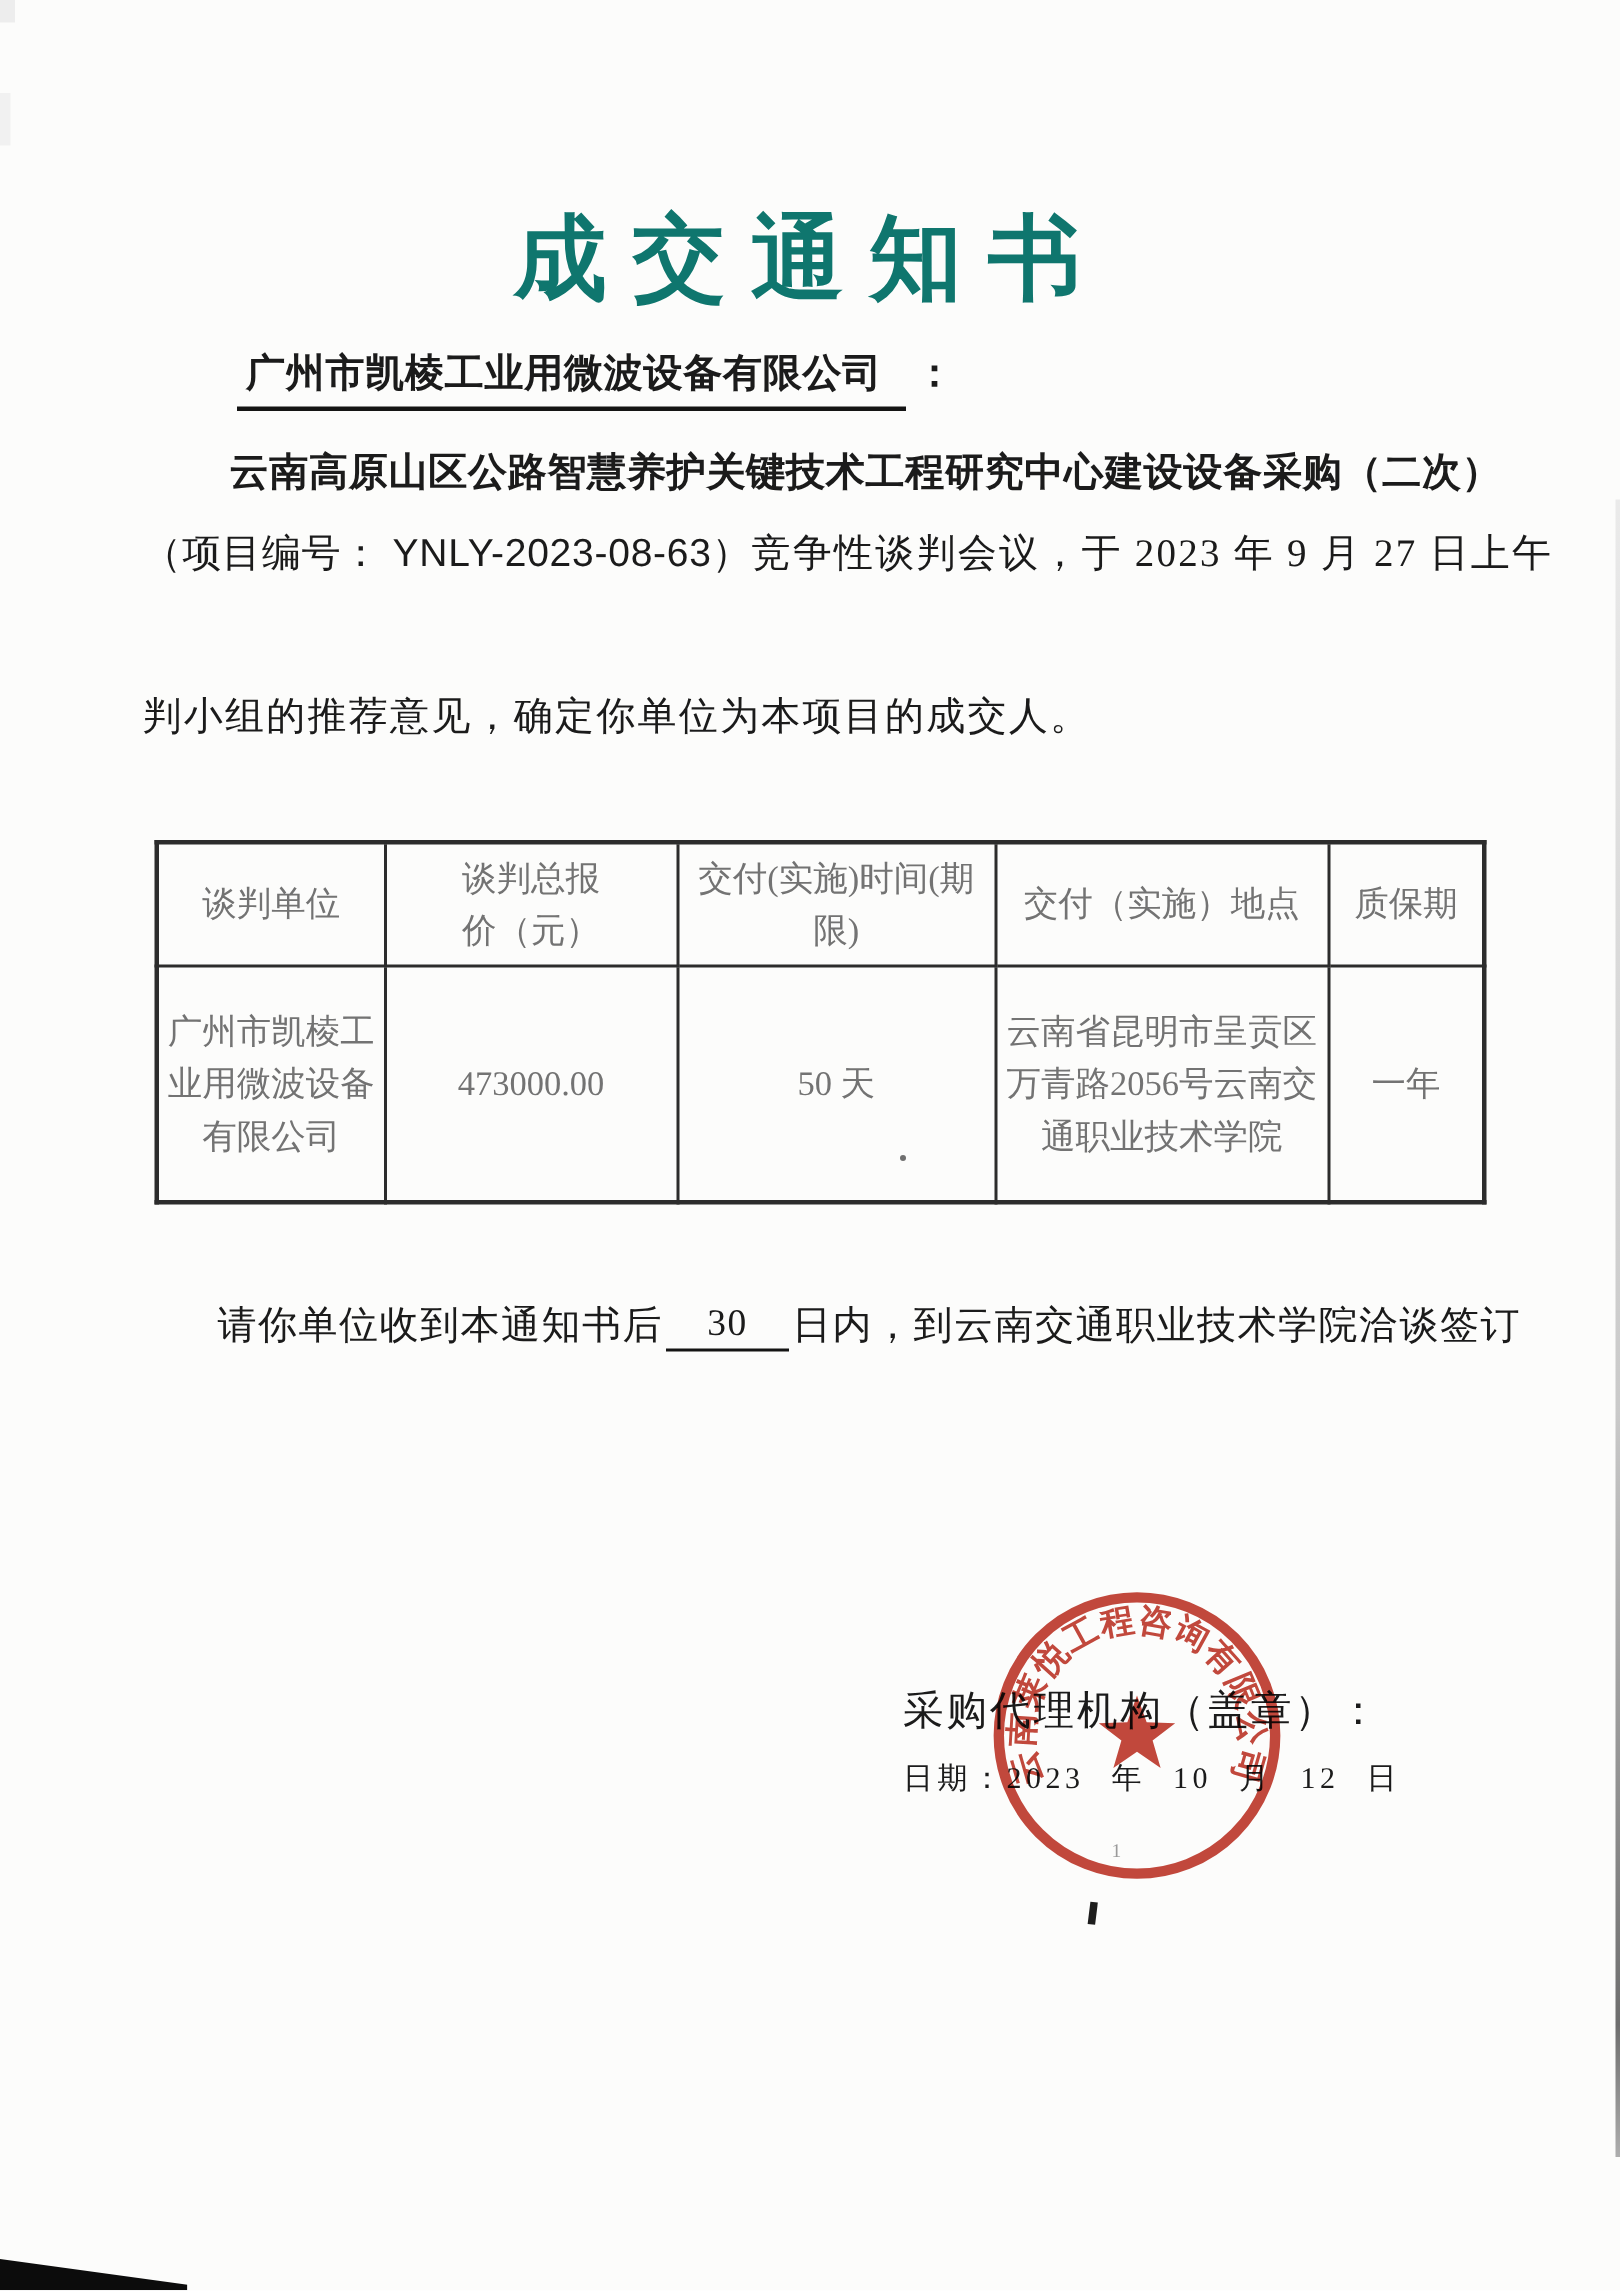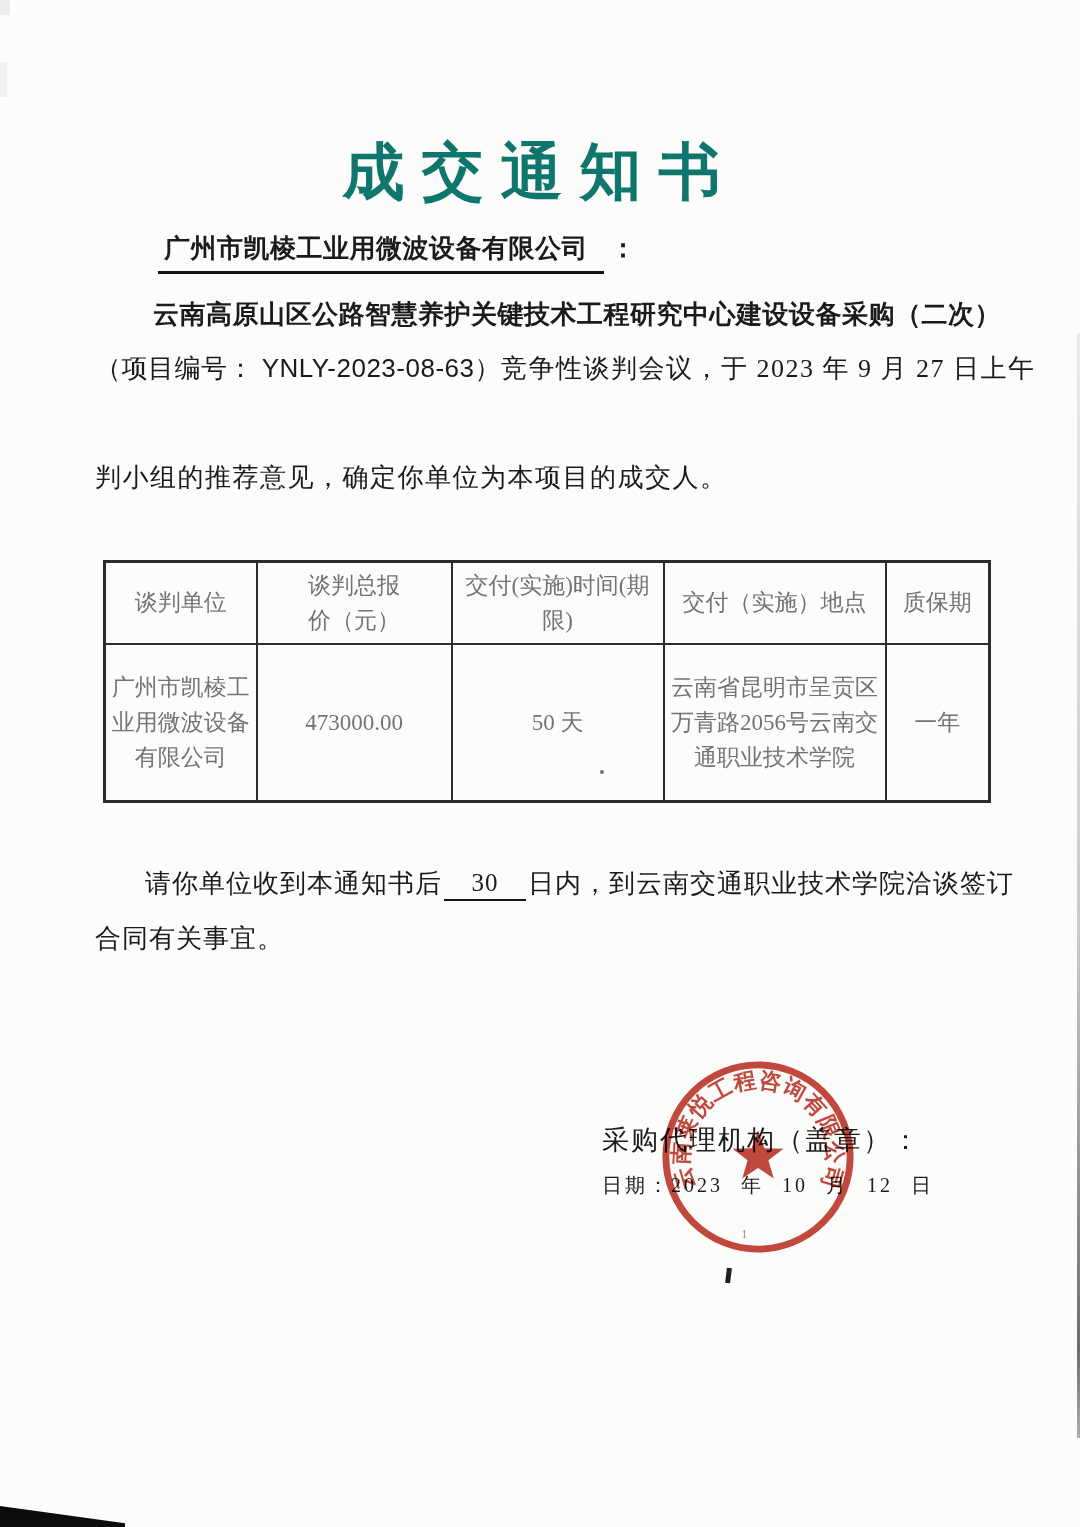--- a/index.html
+++ b/index.html
@@ -128,21 +128,20 @@
         <td>50 天</td>
         <td class="cell-place">云南省昆明市呈贡区万青路2056号云南交通职业技术学院</td>
         <td>一年</td>
       </tr>
     </tbody>
   </table>
 
   <div class="closing1">
     <span>请你单位收到本通知书后</span><span class="days">30</span><span>日内，到云南交通职业技术学院洽谈签订</span>
   </div>
-  <div class="closing2">合同有关事宜。</div>
 
   <div class="agency-line">采购代理机构（盖章）：</div>
   <div class="date-line">日期：2023 年 10 月 12 日</div>
 
   <svg class="stamp" viewBox="0 0 210 210" aria-hidden="true">
     <circle cx="105" cy="105" r="93" fill="none" stroke="#bf392c" stroke-width="7"></circle>
     <polygon fill="#bf392c" points="105,78 111.5,96.1 130.7,96.7 115.5,108.4 120.9,126.8 105,116 89.1,126.8 94.5,108.4 79.3,96.7 98.5,96.1"></polygon>
     <path id="stampArc" d="M 39.2 128.9 A 70 70 0 1 1 170.8 128.9" fill="none"></path>
     <text font-size="22.5" font-weight="bold" fill="#bf392c" letter-spacing="1" font-family="Liberation Serif, serif">
       <textPath href="#stampArc" startOffset="50%" text-anchor="middle">云南莱悦工程咨询有限公司</textPath>

